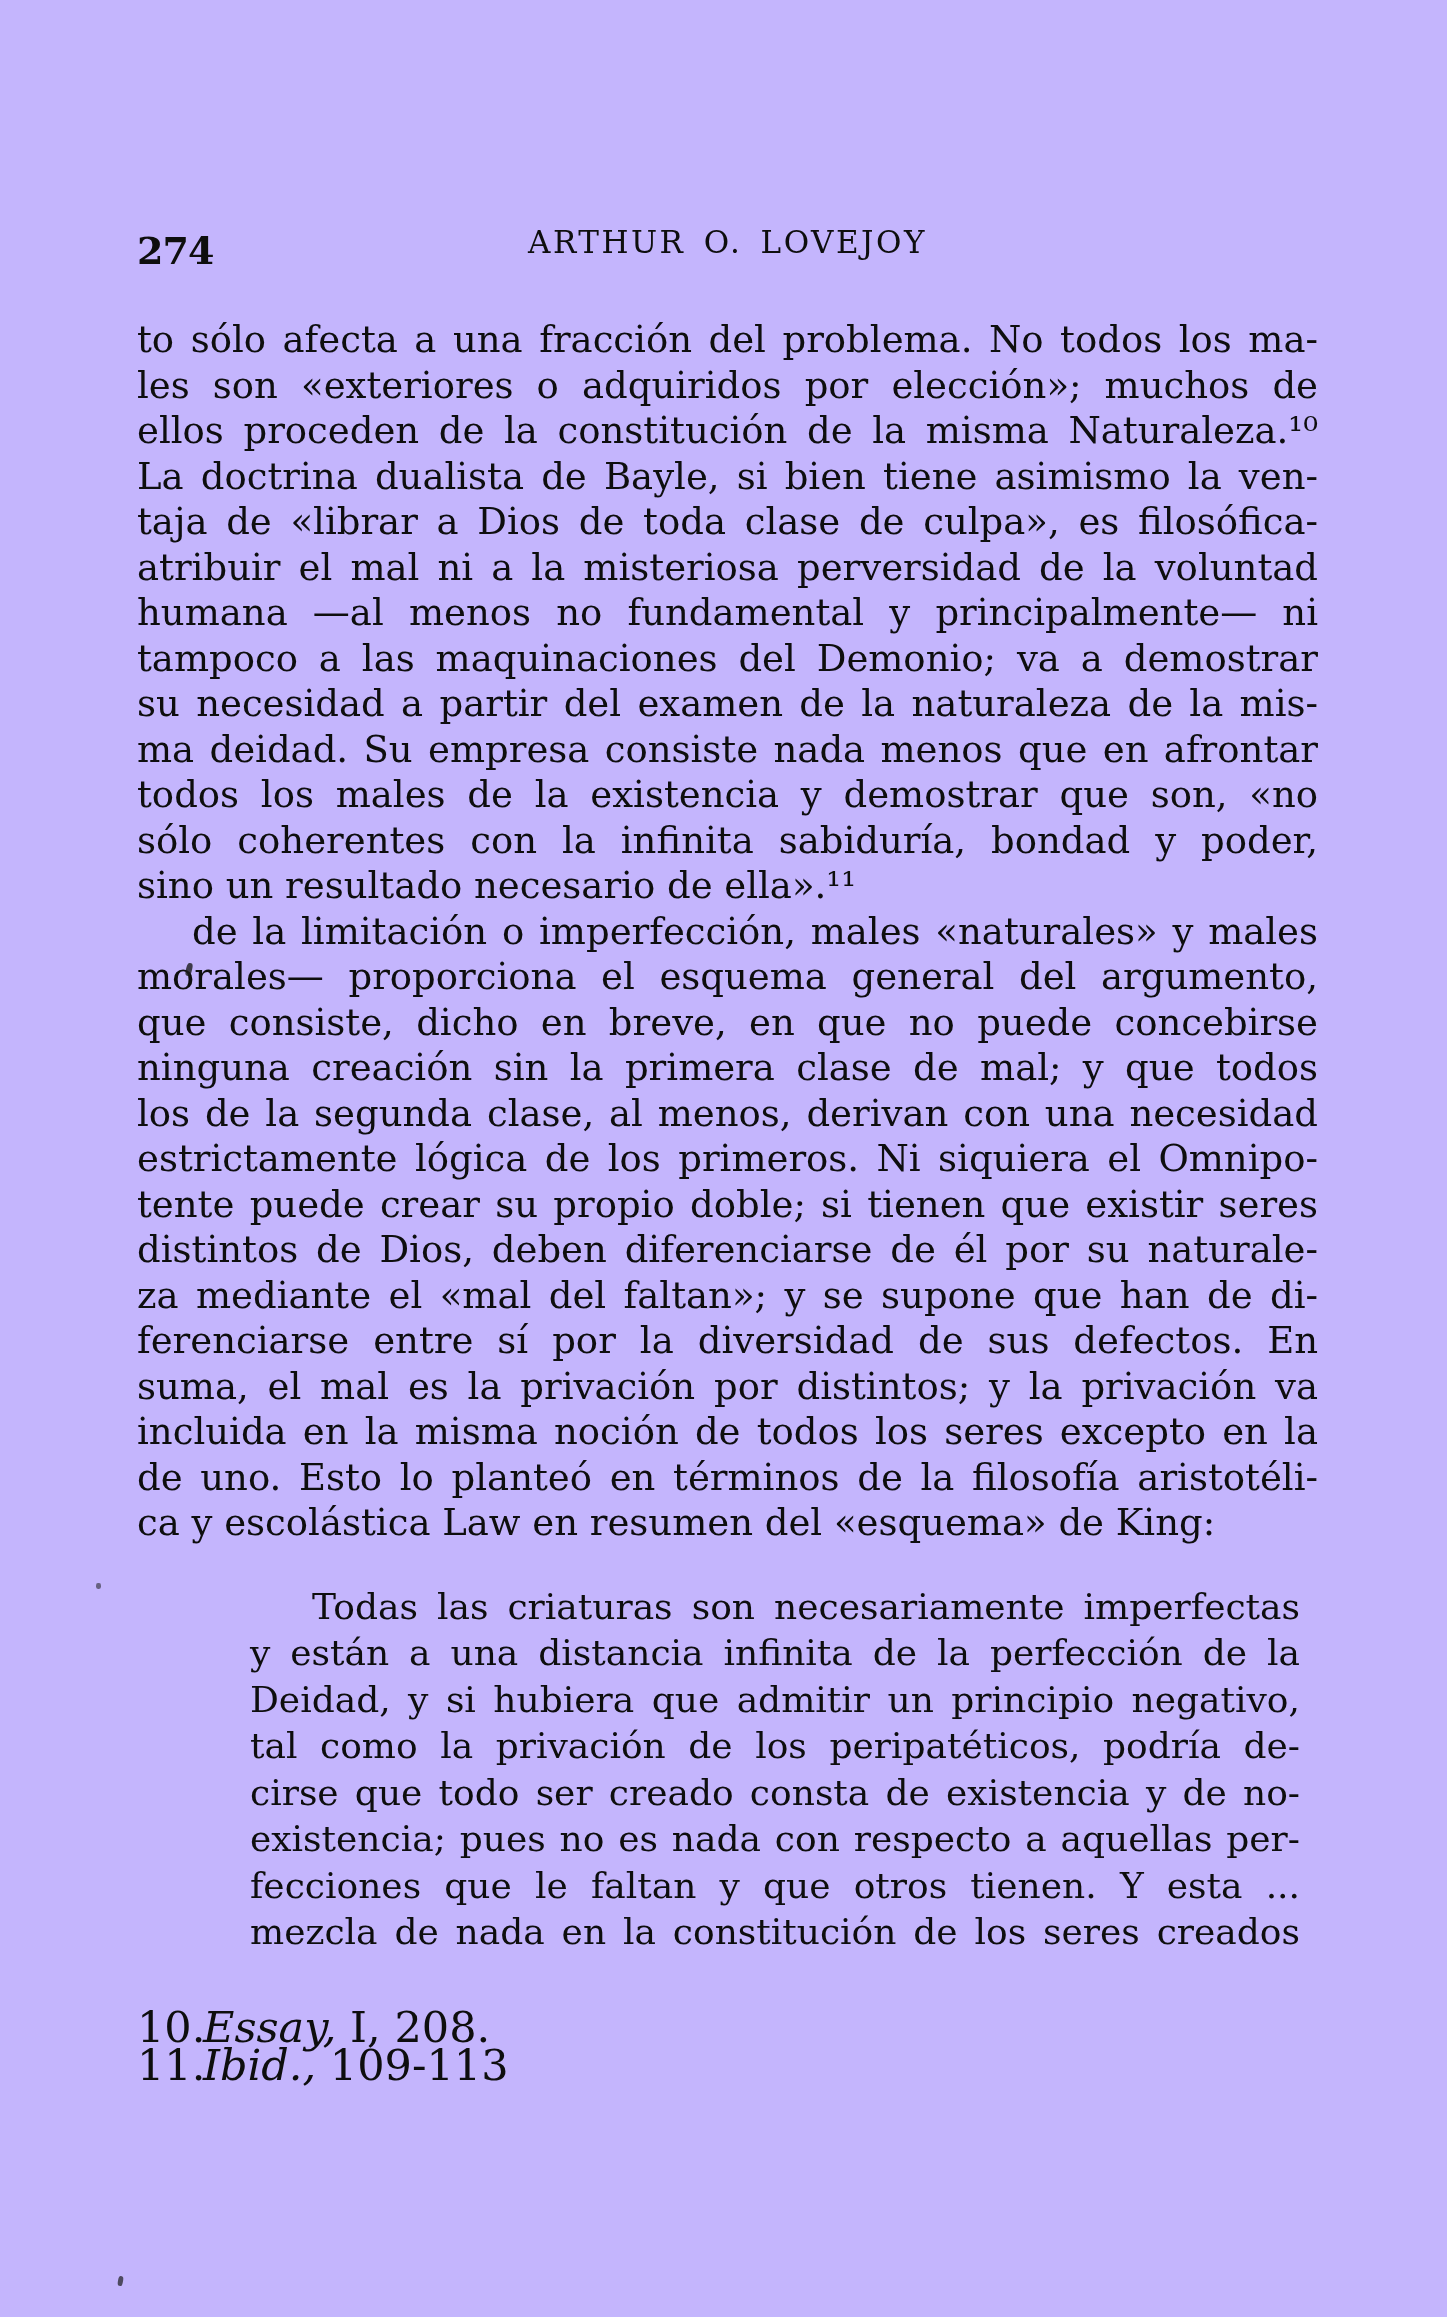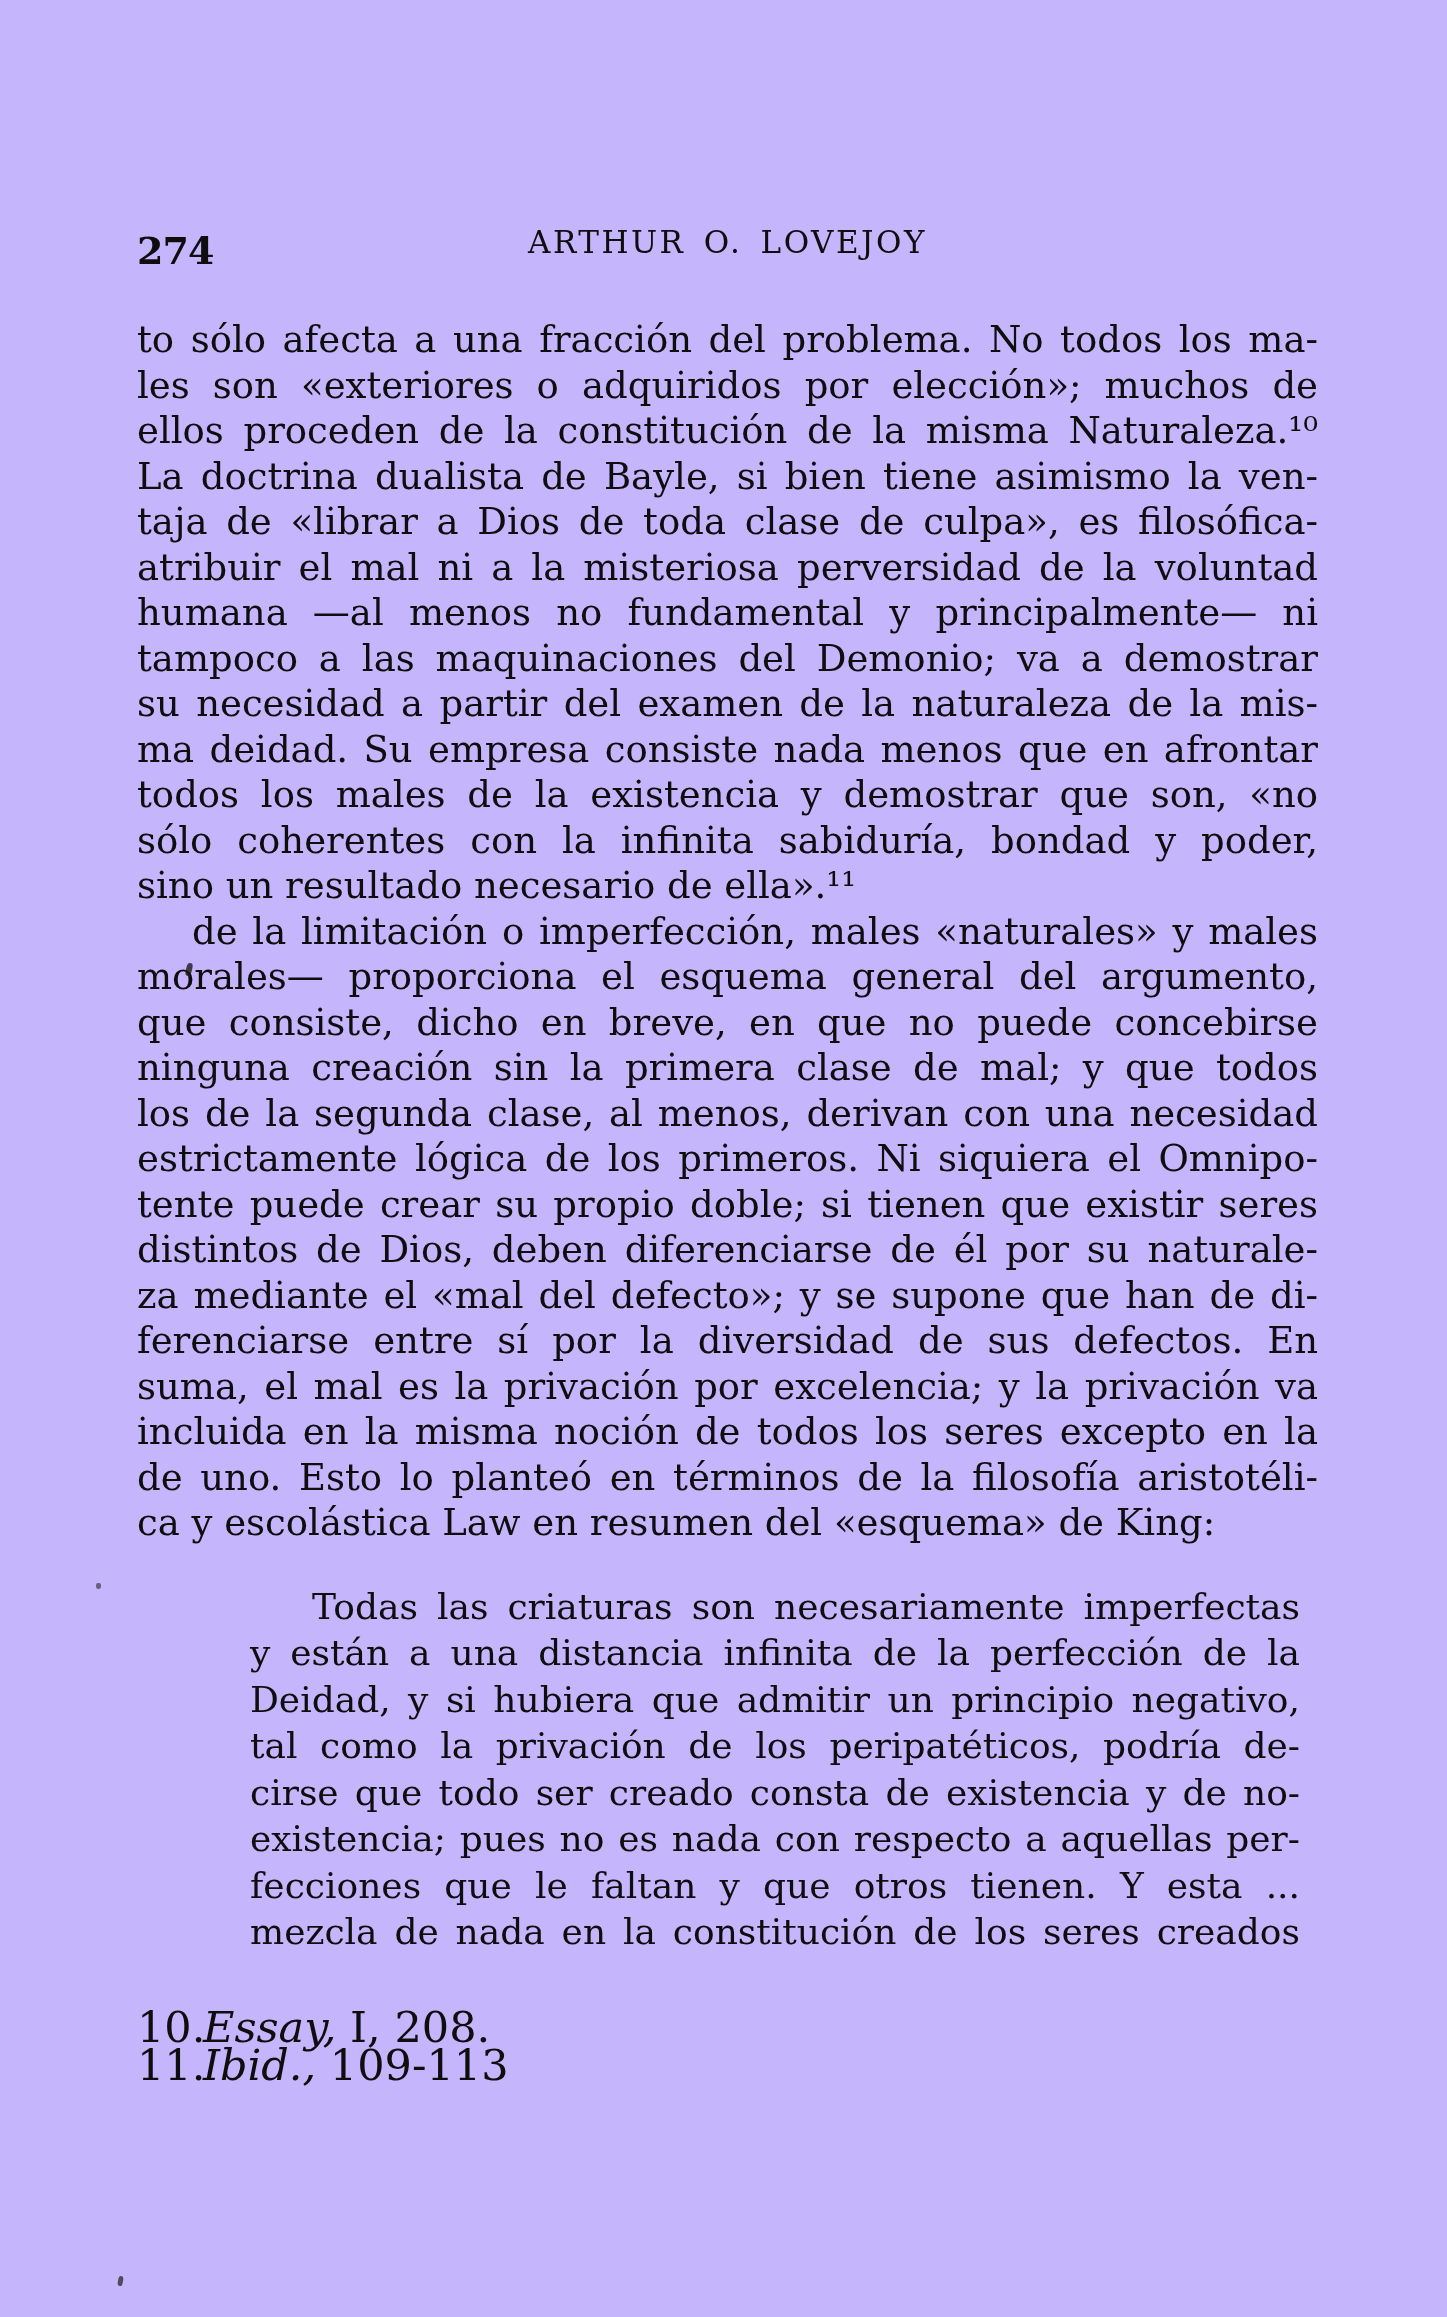--- a/index.html
+++ b/index.html
@@ -114,23 +114,23 @@
 
     <div class="para indent-first">
         <div class="tline">de la limitación o imperfección, males «naturales» y males</div>
         <div class="tline">morales— proporciona el esquema general del argumento,</div>
         <div class="tline">que consiste, dicho en breve, en que no puede concebirse</div>
         <div class="tline">ninguna creación sin la primera clase de mal; y que todos</div>
         <div class="tline">los de la segunda clase, al menos, derivan con una necesidad</div>
         <div class="tline">estrictamente lógica de los primeros. Ni siquiera el Omnipo-</div>
         <div class="tline">tente puede crear su propio doble; si tienen que existir seres</div>
         <div class="tline">distintos de Dios, deben diferenciarse de él por su naturale-</div>
-        <div class="tline">za mediante el «mal del defecto»; y se supone que han de di-</div>
+        <div class="tline">za mediante el «mal del faltan»; y se supone que han de di-</div>
         <div class="tline">ferenciarse entre sí por la diversidad de sus defectos. En</div>
-        <div class="tline">suma, el mal es la privación por excelencia; y la privación va</div>
+        <div class="tline">suma, el mal es la privación por distintos; y la privación va</div>
         <div class="tline">incluida en la misma noción de todos los seres excepto en la</div>
         <div class="tline">de uno. Esto lo planteó en términos de la filosofía aristotéli-</div>
         <div class="tline">ca y escolástica Law en resumen del «esquema» de King:</div>
     </div>
 
     <div class="quote">
       <div class="tline">Todas las criaturas son necesariamente imperfectas</div>
         <div class="tline">y están a una distancia infinita de la perfección de la</div>
         <div class="tline">Deidad, y si hubiera que admitir un principio negativo,</div>
         <div class="tline">tal como la privación de los peripatéticos, podría de-</div>

